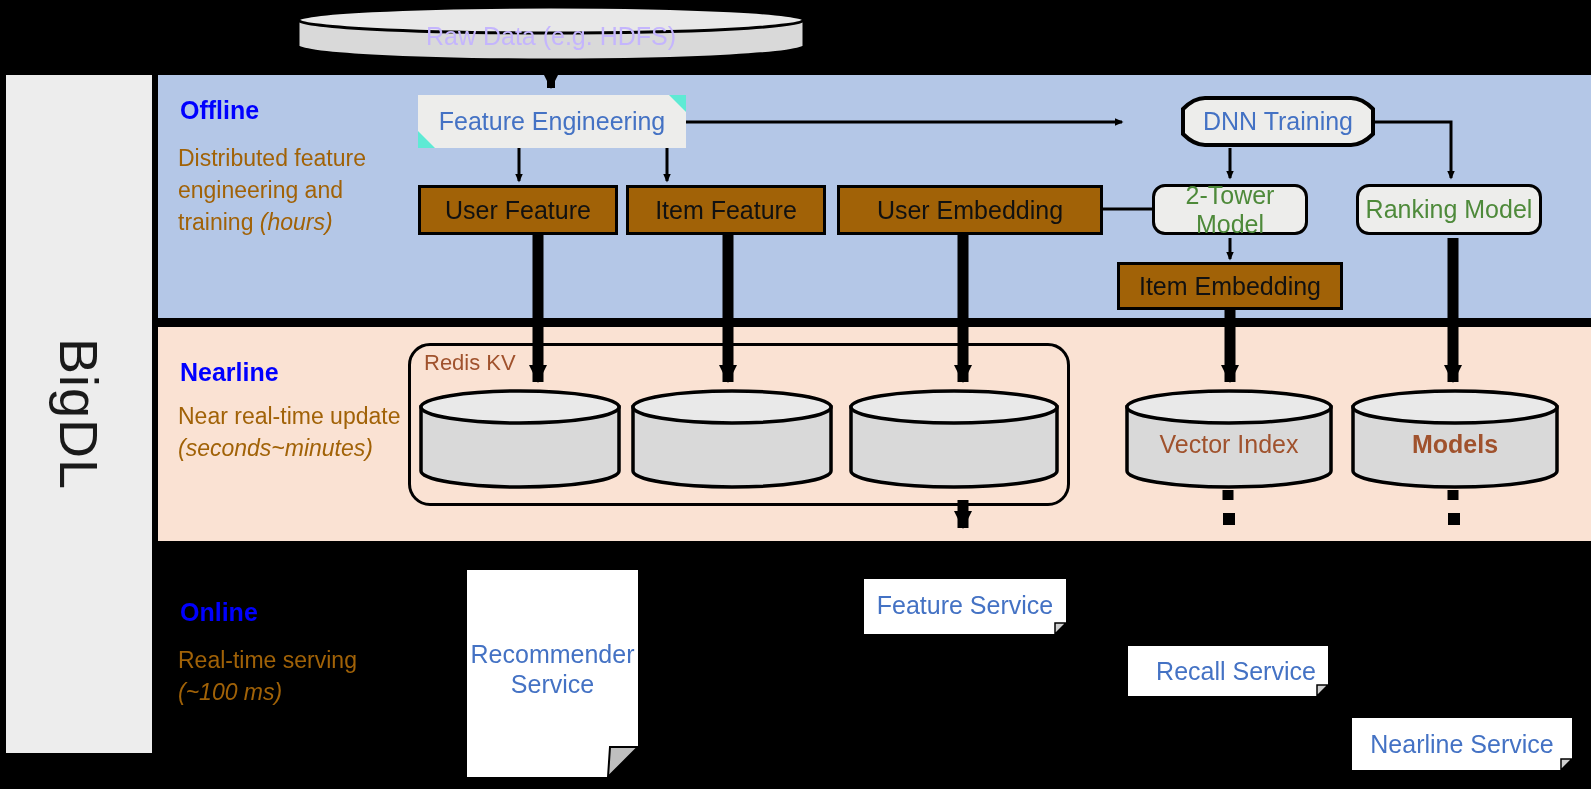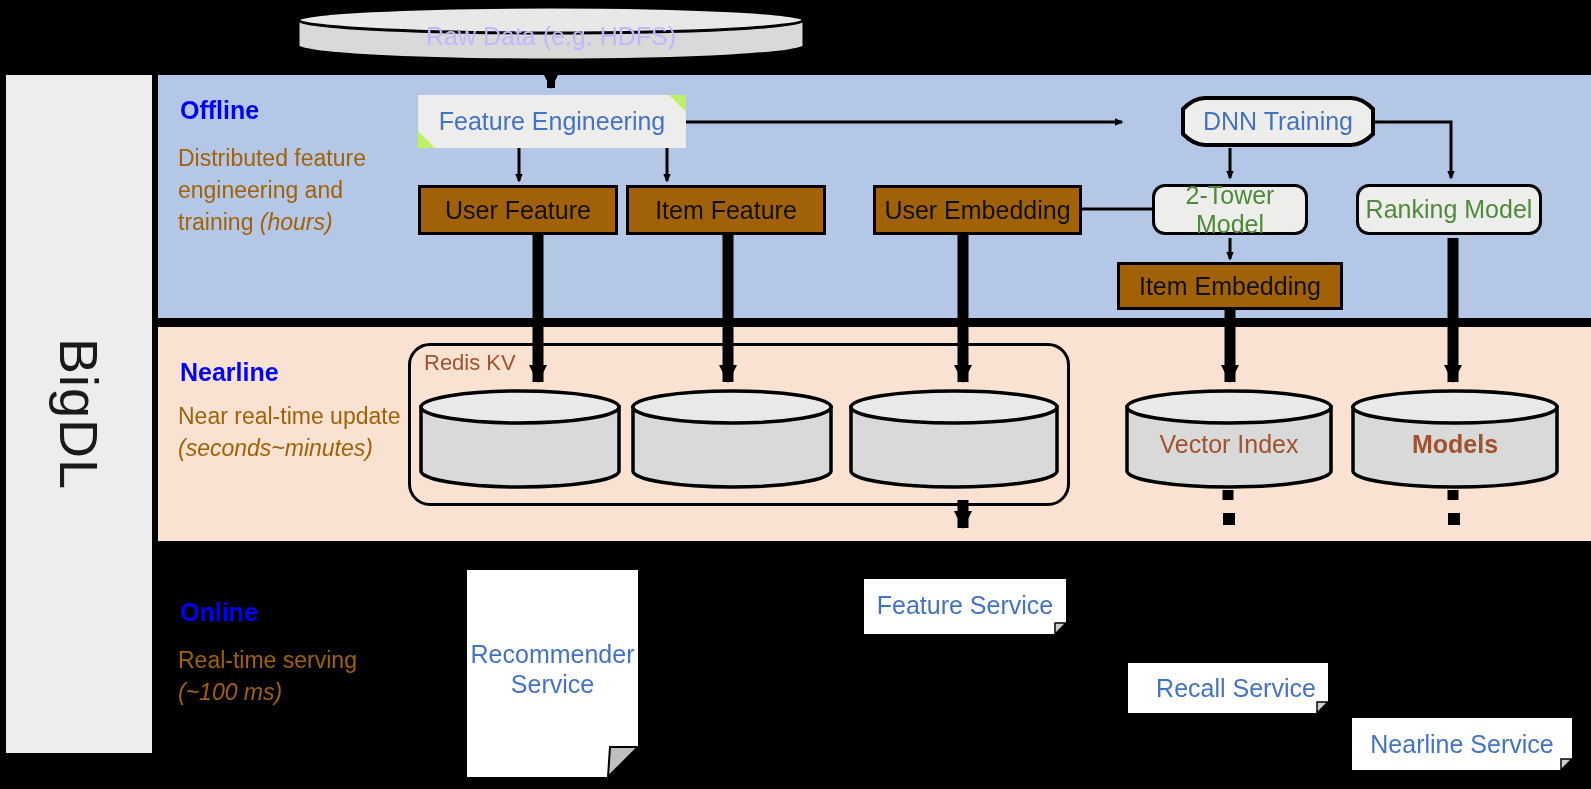--- a/index.html
+++ b/index.html
@@ -36,21 +36,21 @@
         box-sizing:border-box;text-align:center;}
 
   
   .grey-box{background:#a16207;border:3px solid #000;color:#111;font-size:25px;}
 
   
   .round-box{background:#ededeb;border:3px solid #000;border-radius:13px;font-size:25px;}
   .green-txt{color:#4e8a3a;}
 
   
-  .cut-box{background:#bef264;font-size:25px;color:#4472c4;}
+  .cut-box{background:#5eead4;font-size:25px;color:#4472c4;}
   .cut-box .fill{position:absolute;inset:0;
       background:#ededeb;
       clip-path:polygon(0 0, calc(100% - 17px) 0, 100% 17px, 100% 100%, 17px 100%, 0 calc(100% - 17px));}
   .cut-box .stroke{position:absolute;inset:0;
       background:#000;
       clip-path:polygon(0 0, calc(100% - 17px) 0, 100% 17px, 100% 100%, 17px 100%, 0 calc(100% - 17px));
       z-index:-1;}
 
   
   .notch-wrap{position:absolute;}
@@ -169,21 +169,21 @@
     </svg>
     <div class="lab">DNN Training</div>
   </div>
 
   <div class="node grey-box" style="left:418px;top:185px;width:200px;height:50px;">
     <span>User Feature</span>
   </div>
   <div class="node grey-box" style="left:626px;top:185px;width:200px;height:50px;">
     <span>Item Feature</span>
   </div>
-  <div class="node grey-box" style="left:837px;top:185px;width:209px;height:50px;margin-left:36px;">
+  <div class="node grey-box" style="left:837px;top:185px;width:266px;height:50px;">
     <span>User Embedding</span>
   </div>
   <div class="node grey-box" style="left:1117px;top:262px;width:226px;height:48px;">
     <span>Item Embedding</span>
   </div>
 
   <div class="node round-box green-txt" style="left:1152px;top:184px;width:156px;height:51px;">
     <span>2-Tower Model</span>
   </div>
   <div class="node round-box green-txt" style="left:1356px;top:184px;width:186px;height:51px;">
@@ -239,21 +239,21 @@
   </div>
 
   <div class="doc" style="left:864px;top:563px;width:202px;height:52px;margin-top:16px;">
     <svg width="202" height="55" viewBox="0 0 202 55">
       <path d="M0,0 L202,0 L202,44 L191,55 L0,55 Z" fill="#ffffff"></path>
       <path d="M191,55 L202,44 L191,44 Z" fill="#d0d0d0" stroke="#000" stroke-width="1.5"></path>
     </svg>
     <div class="lab">Feature Service</div>
   </div>
 
-  <div class="doc" style="left:1128px;top:646px;width:216px;height:50px;margin-top:17px;">
+  <div class="doc" style="left:1128px;top:646px;width:216px;height:50px;">
     <svg width="200" height="50" viewBox="0 0 200 50">
       <path d="M0,0 L200,0 L200,39 L189,50 L0,50 Z" fill="#ffffff"></path>
       <path d="M189,50 L200,39 L189,39 Z" fill="#d0d0d0" stroke="#000" stroke-width="1.5"></path>
     </svg>
     <div class="lab">Recall Service</div>
   </div>
 
   <div class="doc" style="left:1352px;top:718px;width:220px;height:52px;">
     <svg width="220" height="52" viewBox="0 0 220 52">
       <path d="M0,0 L220,0 L220,41 L209,52 L0,52 Z" fill="#ffffff"></path>

